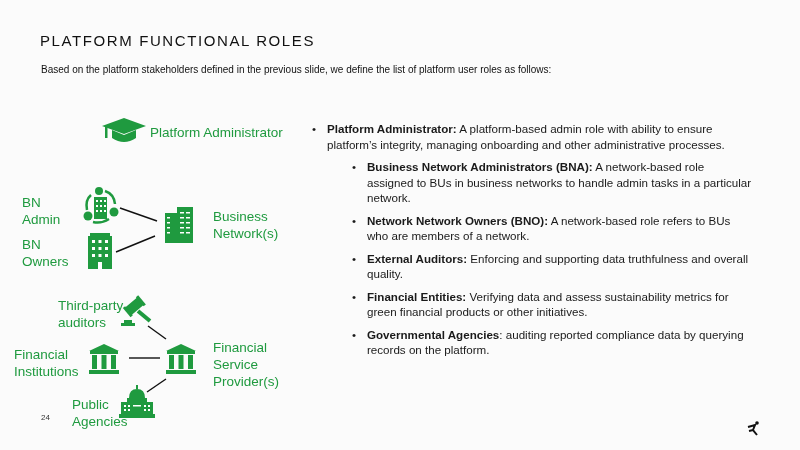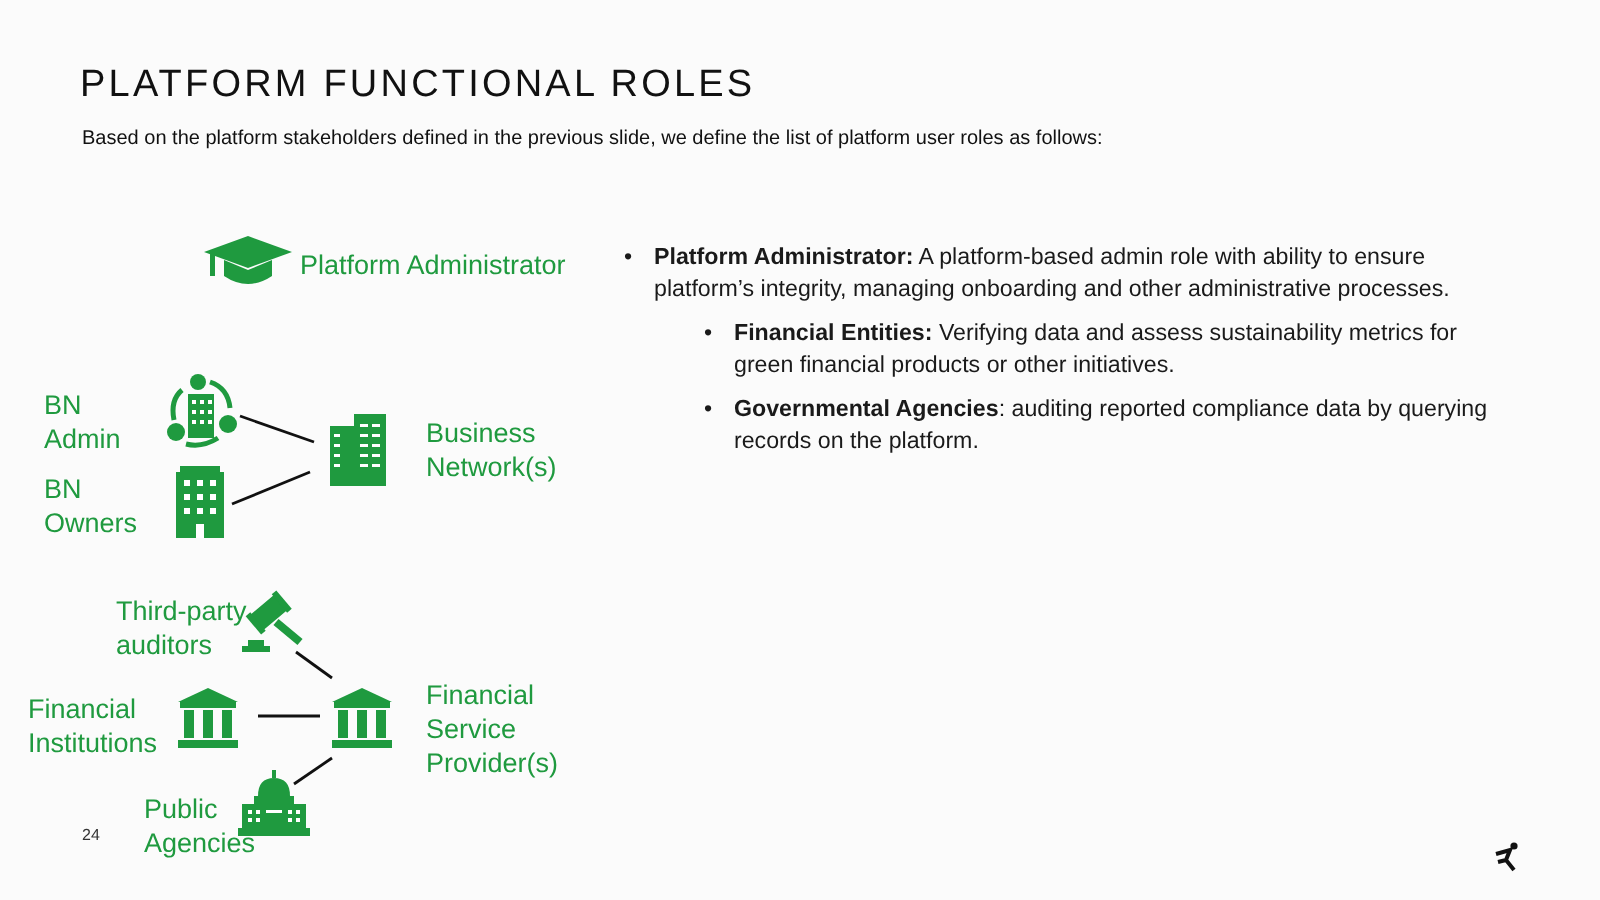--- a/index.html
+++ b/index.html
@@ -1,17 +1,17 @@
 <!DOCTYPE html>
 <html><head>
 <meta charset="utf-8">
 <style>
   html,body{margin:0;padding:0;}
   body{width:800px;height:450px;background:#fbfbfb;position:relative;overflow:hidden;font-family:"Liberation Sans",sans-serif;color:#1a1a1a;}
-  .title{position:absolute;left:40px;top:32px;font-size:19px;letter-spacing:1.6px;color:#111;}
+  .title{position:absolute;left:40px;top:32px;font-size:15px;letter-spacing:1.6px;color:#111;}
   .subtitle{position:absolute;left:41px;top:64px;font-size:10px;color:#111;}
   .lbl{position:absolute;font-size:13.5px;line-height:17px;color:#1f9a3f;}
   .icon{position:absolute;}
   svg line{stroke:#111;stroke-width:1.4;}
   .bullets{position:absolute;left:312px;top:121px;width:440px;font-size:11.6px;line-height:15.5px;color:#1a1a1a;}
   .b{position:relative;padding-left:15px;margin-bottom:7px;}
   .b::before{content:"•";position:absolute;left:0;top:0;}
   .sub{margin-left:40px;}
   .bold{font-weight:bold;}
   .u{}
@@ -179,20 +179,31 @@
 </div>
 
 <div class="pagenum">24</div>
 
 <div class="bullets">
   <div class="b">
     <span class="bold">Platform Administrator:</span>
     <span class="u">A platform-based admin role</span><span> with ability to ensure platform’s integrity, managing onboarding and other administrative processes.</span>
   </div>
   <div class="b sub">
+    <span class="bold">Business Network Administrators (BNA):</span>
+    <span class="u">A network-based role</span><span> assigned to BUs in business networks to handle admin tasks in a particular network.</span>
+  </div>
+  <div class="b sub">
+    <span class="bold">Network Network Owners (BNO):</span>
+    <span class="u">A network-based role</span><span> refers to BUs who are members of a network.</span>
+  </div>
+  <div class="b sub">
+    <span class="bold">External Auditors:</span><span> Enforcing and supporting data truthfulness and overall quality.</span>
+  </div>
+  <div class="b sub">
     <span class="bold">Financial Entities:</span><span> Verifying data and assess sustainability metrics for green financial products or other initiatives.</span>
   </div>
   <div class="b sub">
     <span class="bold">Governmental Agencies</span><span>: auditing reported compliance data by querying records on the platform.</span>
   </div>
 </div>
 
 <svg class="logo" width="16" height="16" viewBox="0 0 16 16">
   <circle cx="11" cy="3" r="1.8" fill="#111"></circle>
   <path d="M2,7 L9,5 L7,10 L11,15 M7,10 L3,11" stroke="#111" stroke-width="2" fill="none"></path>

